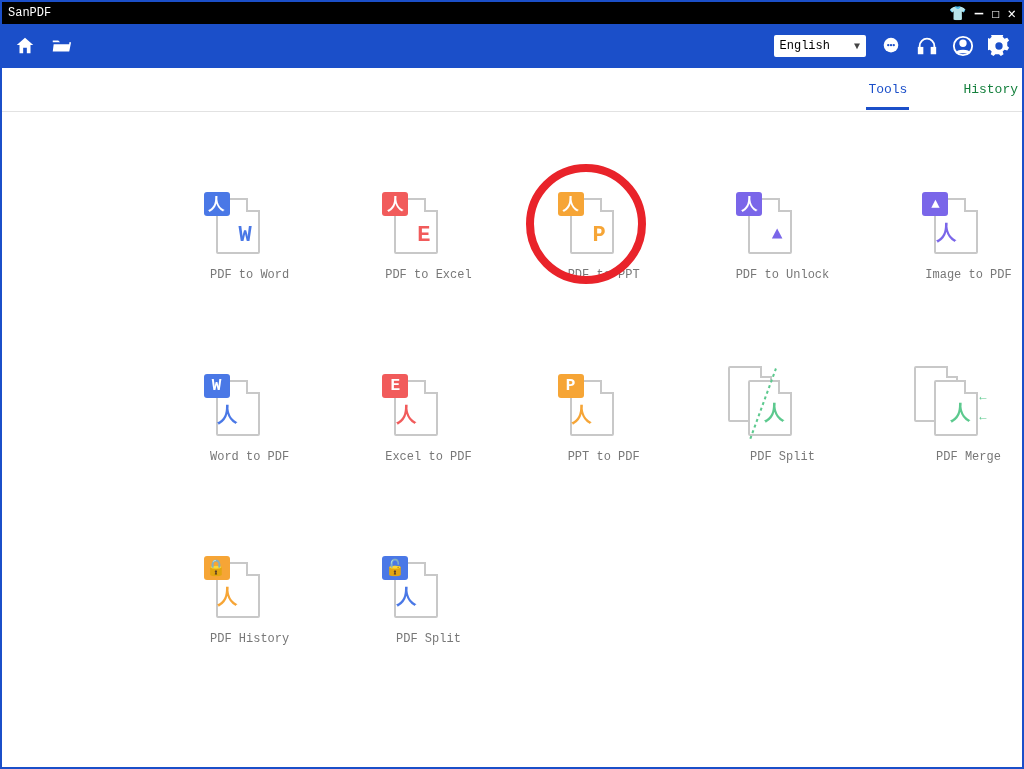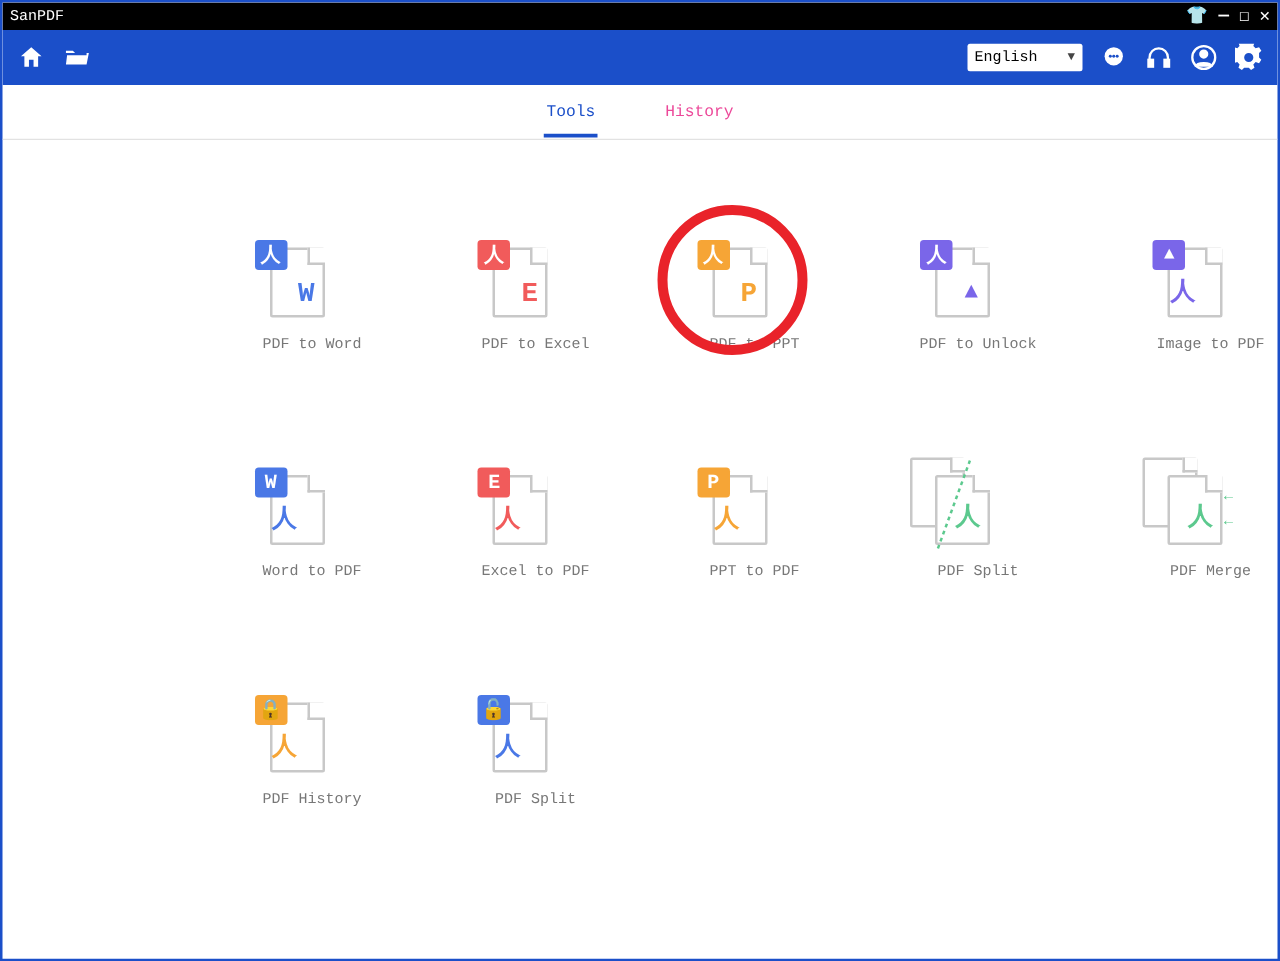--- a/index.html
+++ b/index.html
@@ -49,27 +49,27 @@
   gap: 24px;
   border-radius: 2px;
   cursor: pointer;
 }
 .lang-select .arrow { font-size:10px; color:#444; }
 
 .tabs {
   height: 44px;
   display: flex;
   align-items: center;
-  justify-content: center;
+  justify-content: flex-end;
   gap: 48px;
   border-bottom: 1px solid #e2e2e2;
 }
 .tab {
   font-size: 13px;
-  color: #ec4899;
+  color: #15803d;
   cursor: pointer;
   padding: 12px 4px;
   position: relative;
 }
 .tab.active { color: #1b4fc9; }
 .tab.active::after {
   content: "";
   position: absolute;
   left: 2px; right: 2px; bottom: -1px;
   height: 3px;

